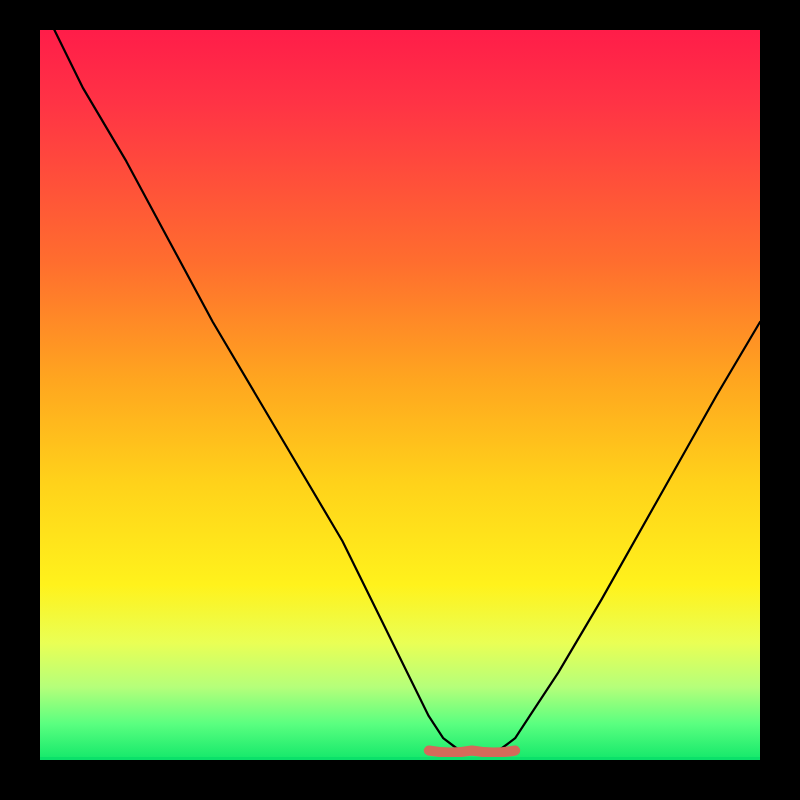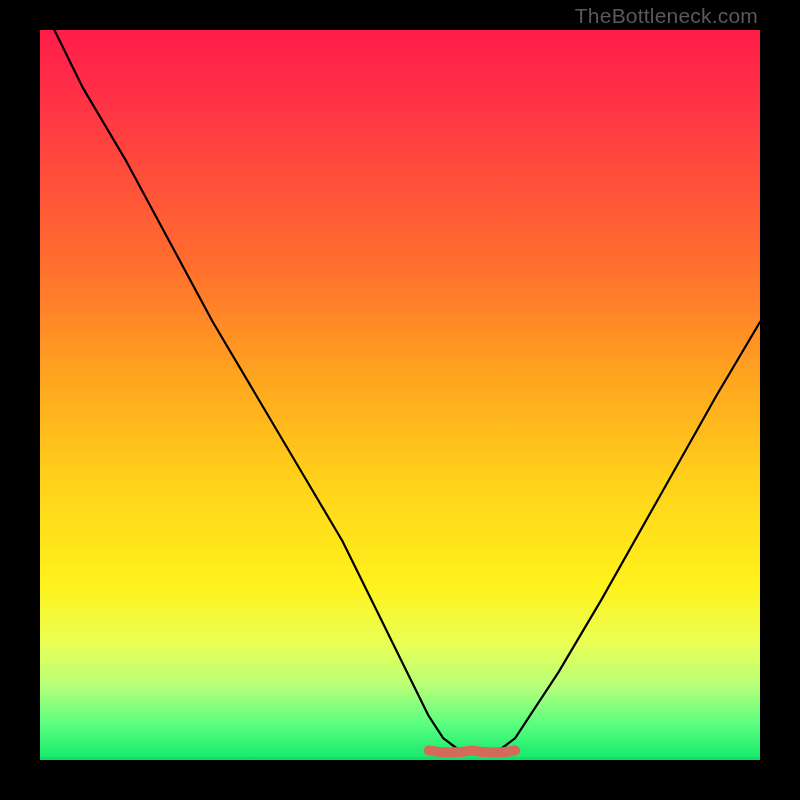--- a/index.html
+++ b/index.html
@@ -60,21 +60,20 @@
     position: absolute;
     left: 0; right: 0; bottom: 0;
     height: 3px;
     background: #0be06a;
   }
 </style>
 </head>
 <body>
 
 <div class="frame">
-  <div class="watermark">TheBottleneck.com</div>
   <div class="plot">
     <svg viewBox="0 0 720 730" preserveAspectRatio="none">
       <path id="curve-path" fill="none" stroke="#000" stroke-width="2.2" stroke-linejoin="round" stroke-linecap="round" d="M14.4 0.0 L43.2 58.4 L86.4 131.4 L129.6 211.7 L172.8 292.0 L216.0 365.0 L259.2 438.0 L302.4 511.0 L338.4 584.0 L367.2 642.4 L388.8 686.2 L403.2 708.1 L417.6 719.0 L432.0 722.7 L446.4 722.7 L460.8 719.0 L475.2 708.1 L489.6 686.2 L518.4 642.4 L561.6 569.4 L619.2 467.2 L676.8 365.0 L720.0 292.0"></path>
       <path id="trough-path" fill="none" stroke="#d46a5a" stroke-width="10" stroke-linecap="round" d="M 388.8 720.5 Q 410.4 724.5 432.0 720.5 Q 453.6 724.5 475.2 720.5"></path>
     </svg>
     <div class="baseline"></div>
   </div>
 </div>
 
 </body></html>

